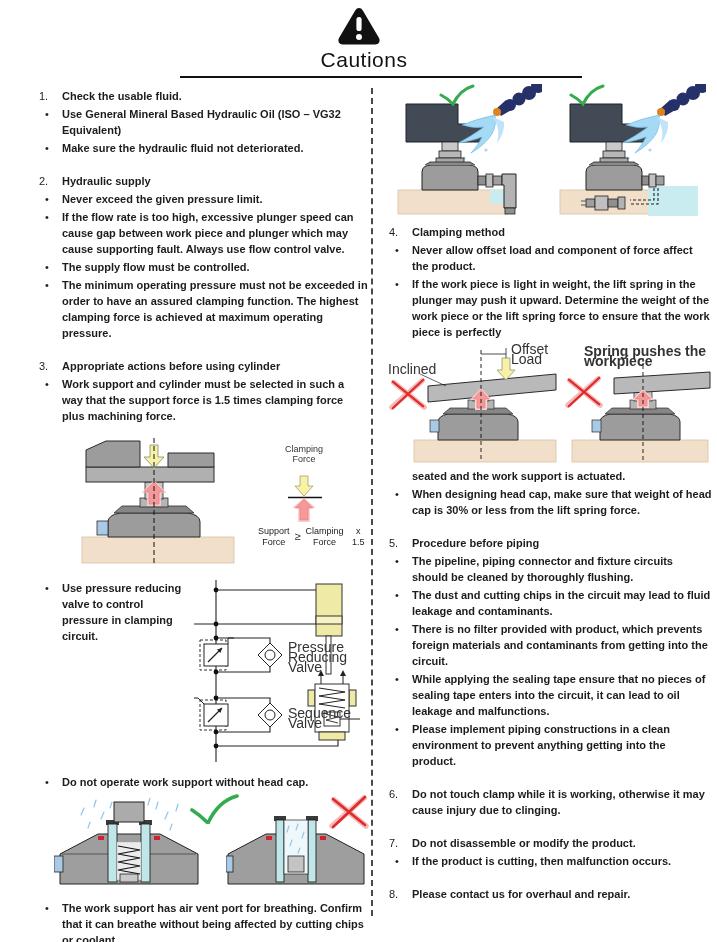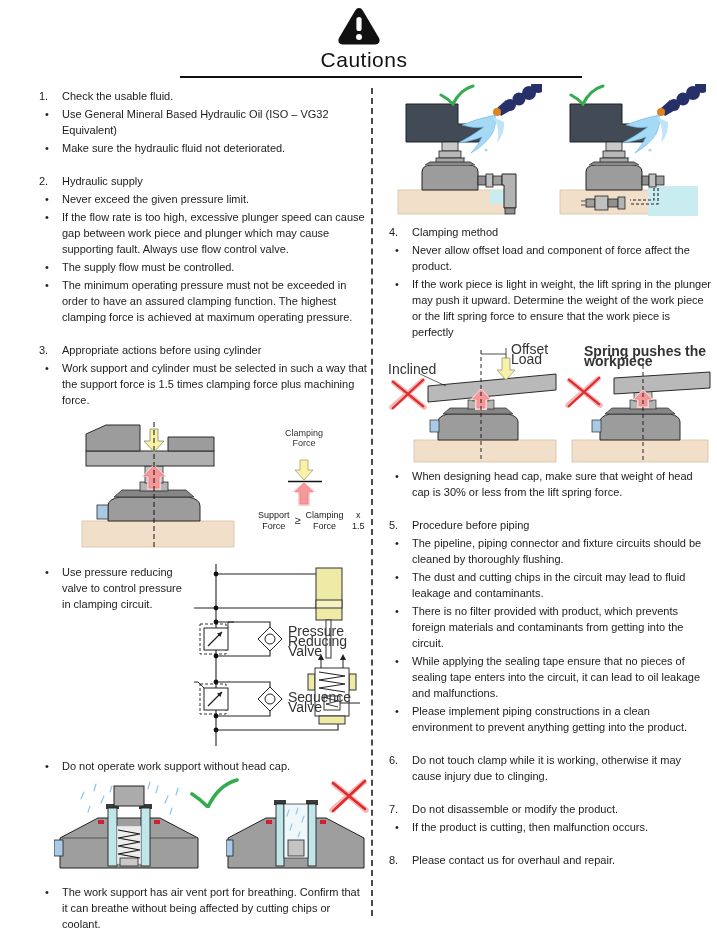--- a/index.html
+++ b/index.html
@@ -12,21 +12,21 @@
   .rule{position:absolute;left:180px;top:76px;width:402px;height:2px;background:#111;}
   .divider{position:absolute;left:371px;top:88px;height:828px;width:0;
            border-left:2px dashed #4a4a4a;}
   
   .col{position:absolute;font-size:11px;line-height:16px;}
   #col-left{left:36px;top:88px;width:332px;}
   #col-right{left:386px;top:84px;width:326px;}
   .item{display:flex;margin:0 0 2px 0;}
   .marker{flex:none;width:26px;box-sizing:border-box;padding-left:3px;}
   .marker.blt{padding-left:9px;}
-  .txt{flex:1;}
+  .txt{flex:1;font-weight:bold;}
   .spacer{height:15px;}
   
   .dg{position:relative;}
   .lbl{position:absolute;font-size:14px;line-height:10px;color:#333;white-space:pre-line;}
   .lbl.c{text-align:center;}
   .formula{position:absolute;display:flex;align-items:center;gap:5px;font-size:9px;
            line-height:10.5px;color:#222;text-align:center;white-space:pre-line;justify-content:flex-end;}
   .circ-row{display:flex;align-items:flex-start;}
   .circ-row .cell{width:152px;flex:none;}
   .icon-abs{position:absolute;}
@@ -414,20 +414,24 @@
         <path d="M6,6 L38,32" stroke="#f6b9b9" stroke-width="5.5" stroke-linecap="round"></path>
         <path d="M36,4 L4,32" stroke="#f6b9b9" stroke-width="5.5" stroke-linecap="round"></path>
         <path d="M5,5 L37,31" stroke="#e02b2b" stroke-width="2.4" stroke-linecap="round"></path>
         <path d="M37,3 L5,33" stroke="#e02b2b" stroke-width="2.4" stroke-linecap="round"></path>
       </svg>
       <div class="lbl" style="left:198px;top:2px;width:130px;font-weight:bold;">Spring pushes the workpiece</div>
     </div>
 
     <div>
         <div class="item">
+          <span class="marker"></span>
+          <span class="txt">seated and the work support is actuated.</span>
+        </div>
+        <div class="item">
           <span class="marker blt">•</span>
           <span class="txt">When designing head cap, make sure that weight of head cap is 30% or less from the lift spring force.</span>
         </div>
         <div class="spacer"></div>
         <div class="item">
           <span class="marker">5.</span>
           <span class="txt">Procedure before piping</span>
         </div>
         <div class="item">
           <span class="marker blt">•</span>

